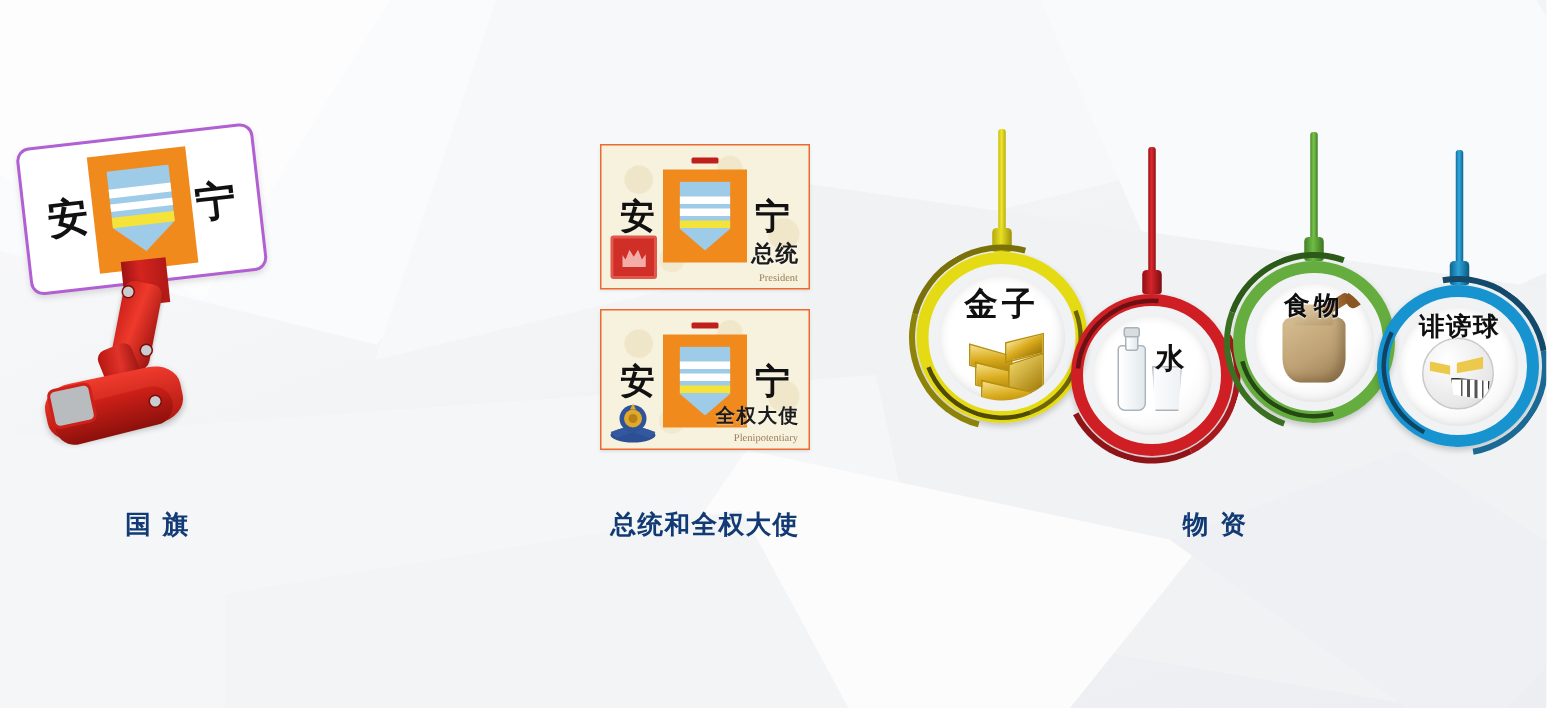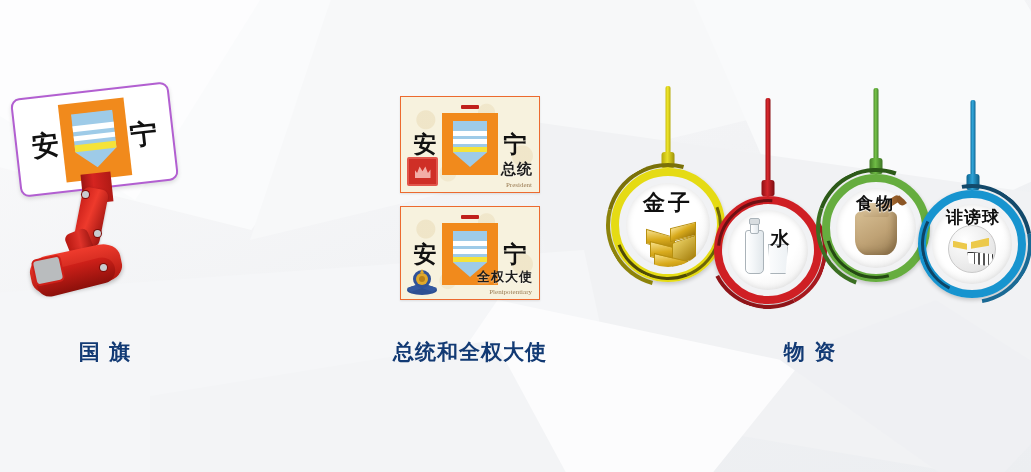--- a/index.html
+++ b/index.html
@@ -53,21 +53,21 @@
   .f10 { left: 150px; top: 340px; width: 420px; height: 140px;
         background: #f3f4f6;
         clip-path: polygon(0 40%, 82% 0, 100% 100%, 0 100%); }
 
   
   .item { position: absolute; }
   .caption {
     position: absolute;
     text-align: center;
     color: #123a74;
-    font-size: 21px;
+    font-size: 17px;
     font-weight: bold;
     letter-spacing: 1px;
     white-space: nowrap;
     font-family: "DejaVu Sans", "Liberation Sans", sans-serif;
   }
 
   
   #flag-item { left: 10px; top: 78px; width: 190px; height: 225px; }
   .sign-plate {
     position: absolute;

